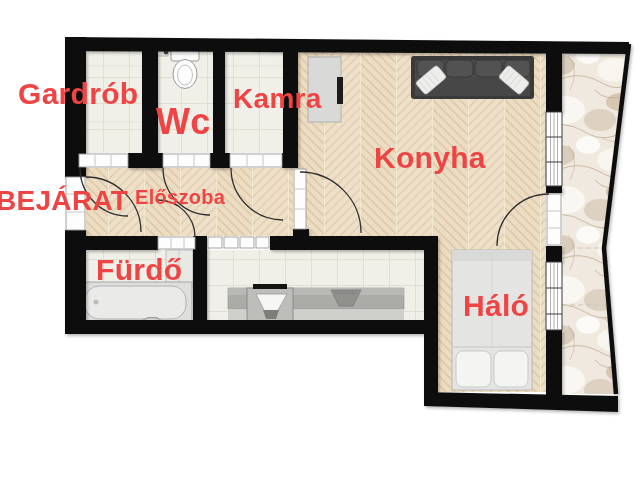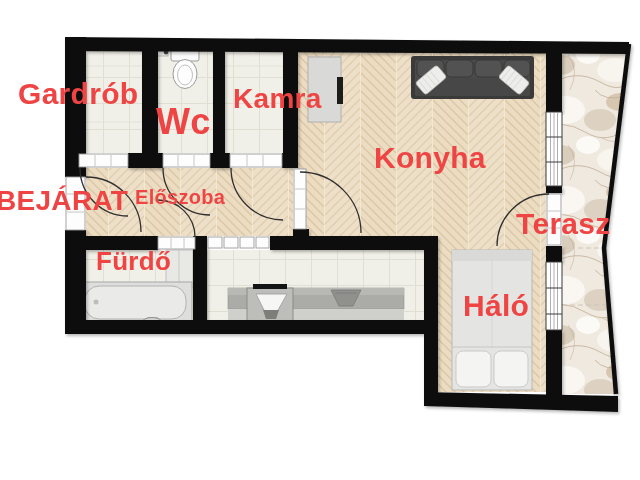--- a/index.html
+++ b/index.html
@@ -12,21 +12,21 @@
     position:absolute;font-weight:700;color:#ef4444;line-height:1;white-space:nowrap;
     letter-spacing:0.3px;
   }
   #lbl-gardrob{left:18px;top:79px;font-size:30px;}
   #lbl-wc{left:156px;top:104px;font-size:36px;}
   #lbl-kamra{left:233px;top:85px;font-size:28px;}
   #lbl-nappali{left:374px;top:143px;font-size:30px;}
   #lbl-terasz{left:516px;top:209px;font-size:30px;}
   #lbl-eloszoba{left:128px;top:187px;font-size:20px;margin-left:7px;}
   #lbl-bejarat{left:-4px;top:187px;font-size:28px;}
-  #lbl-furdo{left:96px;top:248px;font-size:26px;}
+  #lbl-furdo{left:96px;top:255px;font-size:30px;}
   #lbl-konyha{left:265px;top:254px;font-size:30px;}
   #lbl-halo{left:456px;top:291px;font-size:30px;margin-left:7px;}
 </style>
 </head>
 <body>
 
 <div class="stage">
 
 <svg class="plan-svg" width="640" height="480" viewBox="0 0 640 480">
   <defs>
@@ -214,19 +214,18 @@
     <path d="M 300 172 A 61 61 0 0 1 361 233"></path>
     <path d="M 195 237 A 37 37 0 0 0 158 200"></path>
     <path d="M 497 246 A 52 52 0 0 1 549 194"></path>
   </g>
 </svg>
 
 <div class="label" id="lbl-gardrob">Gardrób</div>
 <div class="label" id="lbl-wc">Wc</div>
 <div class="label" id="lbl-kamra">Kamra</div>
 <div class="label" id="lbl-nappali">Konyha</div>
-<div class="label" id="lbl-terasz">Terasz</div>
 <div class="label" id="lbl-eloszoba">Előszoba</div>
 <div class="label" id="lbl-bejarat">BEJÁRAT</div>
 <div class="label" id="lbl-furdo">Fürdő</div>
 <div class="label" id="lbl-halo">Háló</div>
 
 </div>
 
 </body></html>

